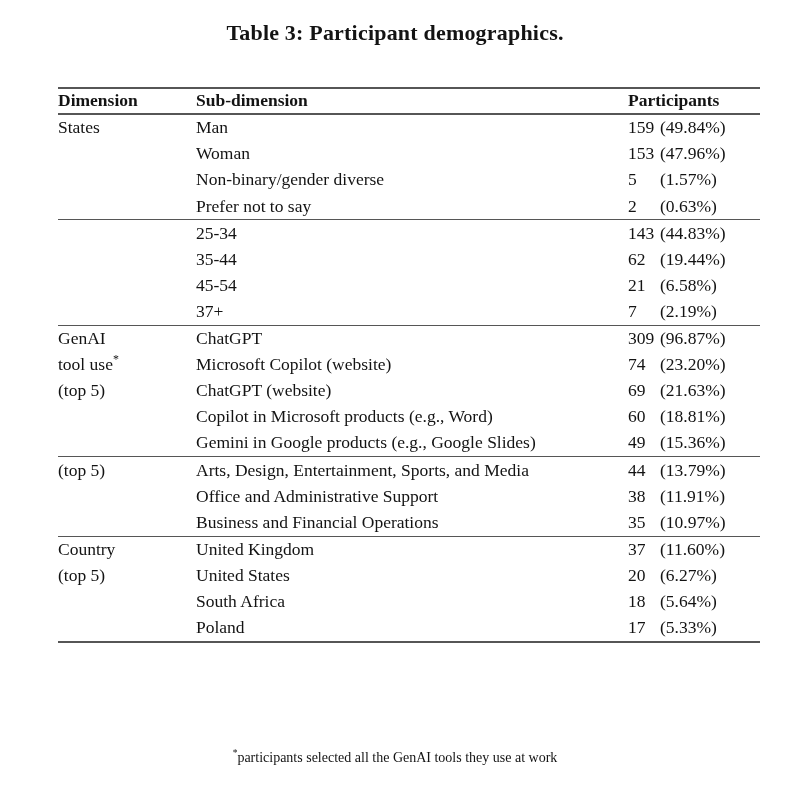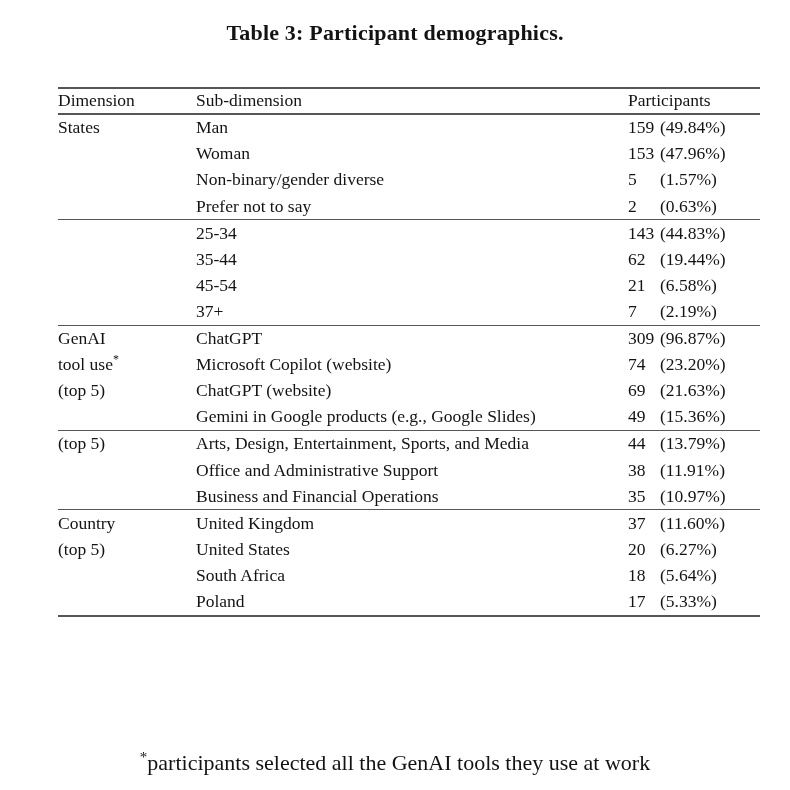--- a/index.html
+++ b/index.html
@@ -46,21 +46,21 @@
     white-space: nowrap;
     overflow: hidden;
     font-size: 17.5px;
     line-height: 1;
   }
   thead tr {
     border-top: 2px solid #565656;
     border-bottom: 2px solid #565656;
   }
   thead th {
-    font-weight: 400;
+    font-weight: 700;
     height: 24px;
   }
   tbody {
     border-bottom: 1.8px solid #565656;
   }
   tbody:last-of-type {
     border-bottom: 2px solid #565656;
   }
   tbody td {
     height: 26.1px;
@@ -69,21 +69,21 @@
   sup {
     font-size: 68%;
     line-height: 0;
   }
   .footnote {
     position: absolute;
     top: 750px;
     left: 0;
     width: 100%;
     text-align: center;
-    font-size: 22px;
+    font-size: 14px;
   }
 </style>
 </head>
 <body>
 
 <div class="page">
 
   <div class="caption">Table 3: Participant demographics.</div>
 
   <table class="demo">
@@ -166,20 +166,26 @@
           <td class="c4">(23.20%)</td>
         </tr>
         <tr>
           <td class="c1">(top 5)</td>
           <td class="c2">ChatGPT (website)</td>
           <td class="c3">69</td>
           <td class="c4">(21.63%)</td>
         </tr>
         <tr>
           <td class="c1"></td>
+          <td class="c2">Copilot in Microsoft products (e.g., Word)</td>
+          <td class="c3">60</td>
+          <td class="c4">(18.81%)</td>
+        </tr>
+        <tr>
+          <td class="c1"></td>
           <td class="c2">Gemini in Google products (e.g., Google Slides)</td>
           <td class="c3">49</td>
           <td class="c4">(15.36%)</td>
         </tr>
       </tbody>
       <tbody>
         <tr>
           <td class="c1">(top 5)</td>
           <td class="c2">Arts, Design, Entertainment, Sports, and Media</td>
           <td class="c3">44</td>

